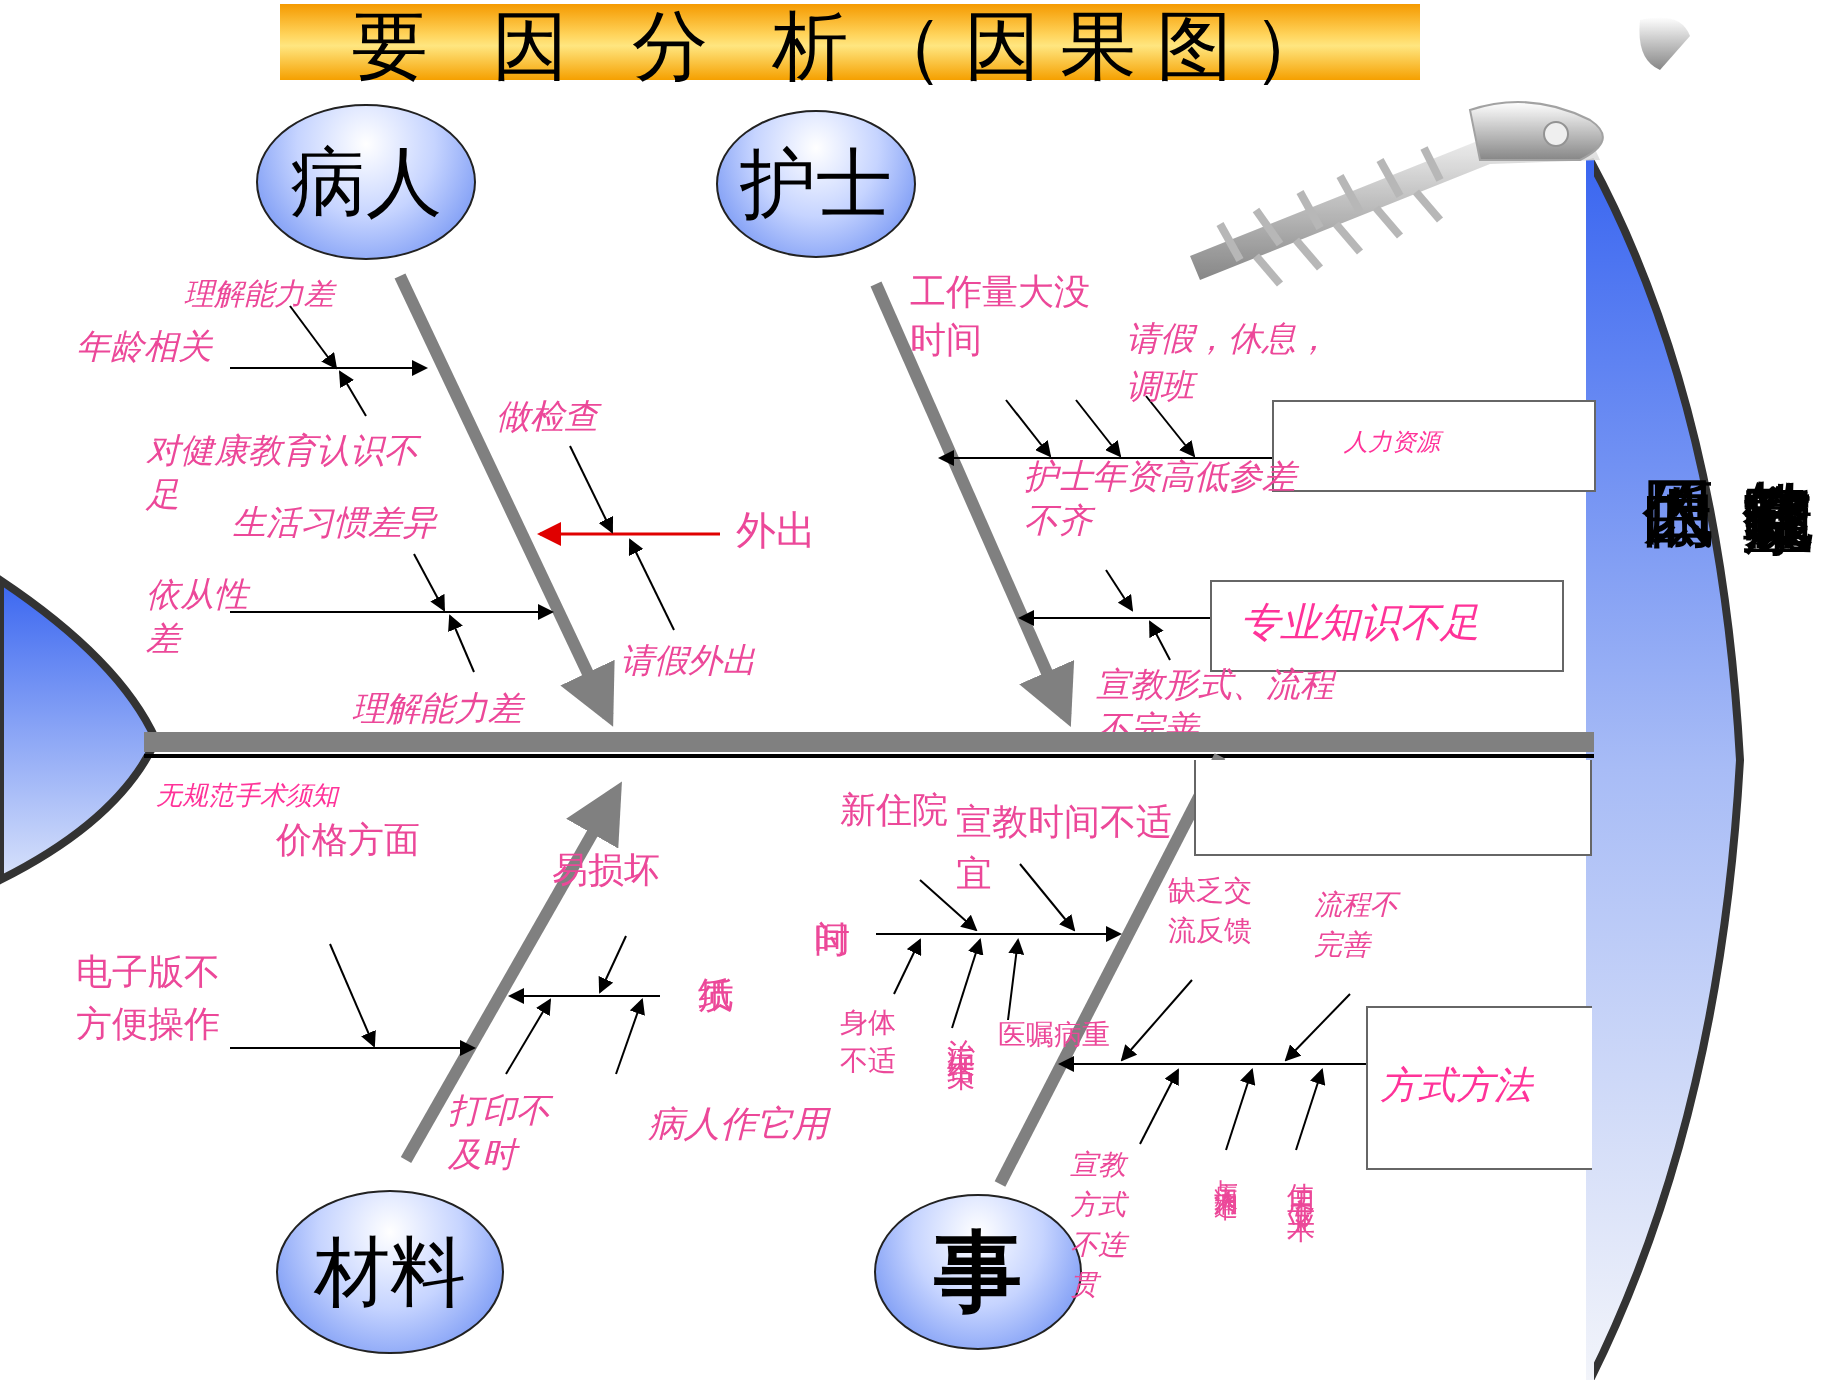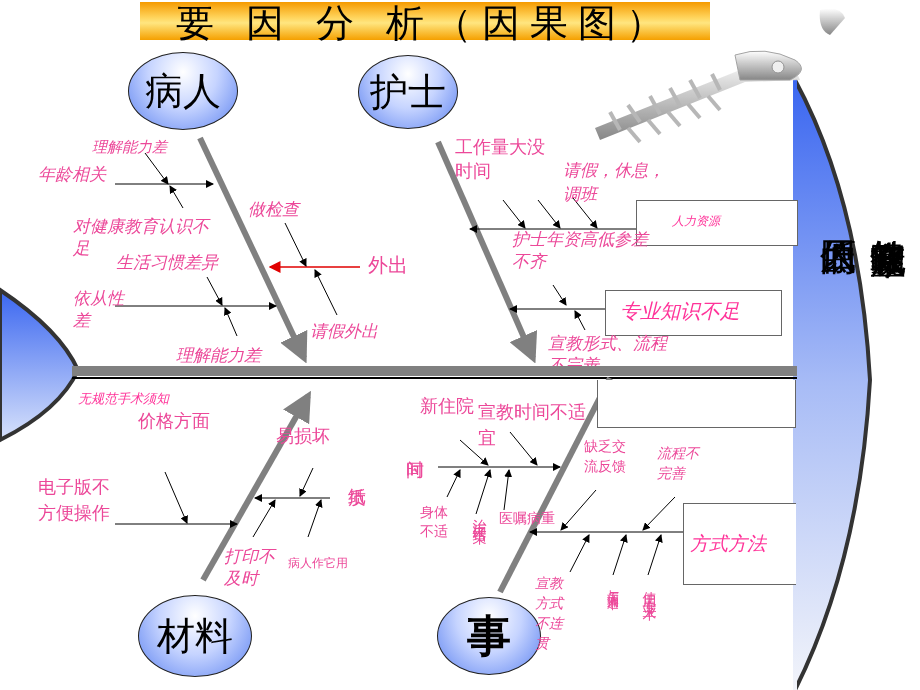--- a/index.html
+++ b/index.html
@@ -165,21 +165,21 @@
 <div class="abs txt it" style="left:548px;top:332px;width:125px;white-space:normal;height:34px;overflow:hidden;">宣教形式、流程不完善</div>
 
 <div class="abs box" style="left:597px;top:380px;width:197px;height:47px;border-top:none;"></div>
 
 <div class="abs txt it pink" style="left:78px;top:388px;font-size:13px;text-align:center;">无规范手术须知</div>
 <div class="abs txt" style="left:138px;top:408px;width:72px;white-space:normal;font-size:18px;line-height:26px;">价格方面</div>
 <div class="abs txt" style="left:38px;top:474px;width:72px;white-space:normal;font-size:18px;line-height:26px;">电子版不方便操作</div>
 <div class="abs txt" style="left:276px;top:425px;font-size:18px;">易损坏</div>
 <div class="abs txt bold vert" style="left:346px;top:474px;font-size:18px;line-height:22px;">纸质</div>
 <div class="abs txt it" style="left:224px;top:545px;width:64px;white-space:normal;">打印不及时</div>
-<div class="abs txt" style="left:288px;top:550px;width:92px;white-space:normal;font-size:12px;line-height:26px;">病人作它用</div>
+<div class="abs txt" style="left:324px;top:550px;width:92px;white-space:normal;font-size:18px;line-height:26px;font-style:italic;">病人作它用</div>
 
 <div class="abs txt" style="left:420px;top:395px;font-size:18px;">新住院</div>
 <div class="abs txt" style="left:478px;top:382px;width:120px;white-space:normal;font-size:18px;line-height:26px;margin-top:17px;">宣教时间不适宜</div>
 <div class="abs txt bold vert" style="left:404px;top:446px;font-size:18px;line-height:22px;">时间</div>
 <div class="abs txt" style="left:420px;top:503px;width:36px;white-space:normal;font-size:14px;line-height:19px;">身体不适</div>
 <div class="abs txt vert" style="left:470px;top:508px;font-size:14px;line-height:20px;letter-spacing:3px;">治疗未结束</div>
 <div class="abs txt" style="left:499px;top:508px;width:56px;white-space:normal;font-size:14px;line-height:20px;">医嘱病重</div>
 
 <div class="abs txt" style="left:584px;top:436px;width:54px;white-space:normal;font-size:14px;line-height:20px;">缺乏交流反馈</div>
 <div class="abs txt it" style="left:657px;top:443px;width:54px;white-space:normal;font-size:14px;line-height:20px;">流程不完善</div>

